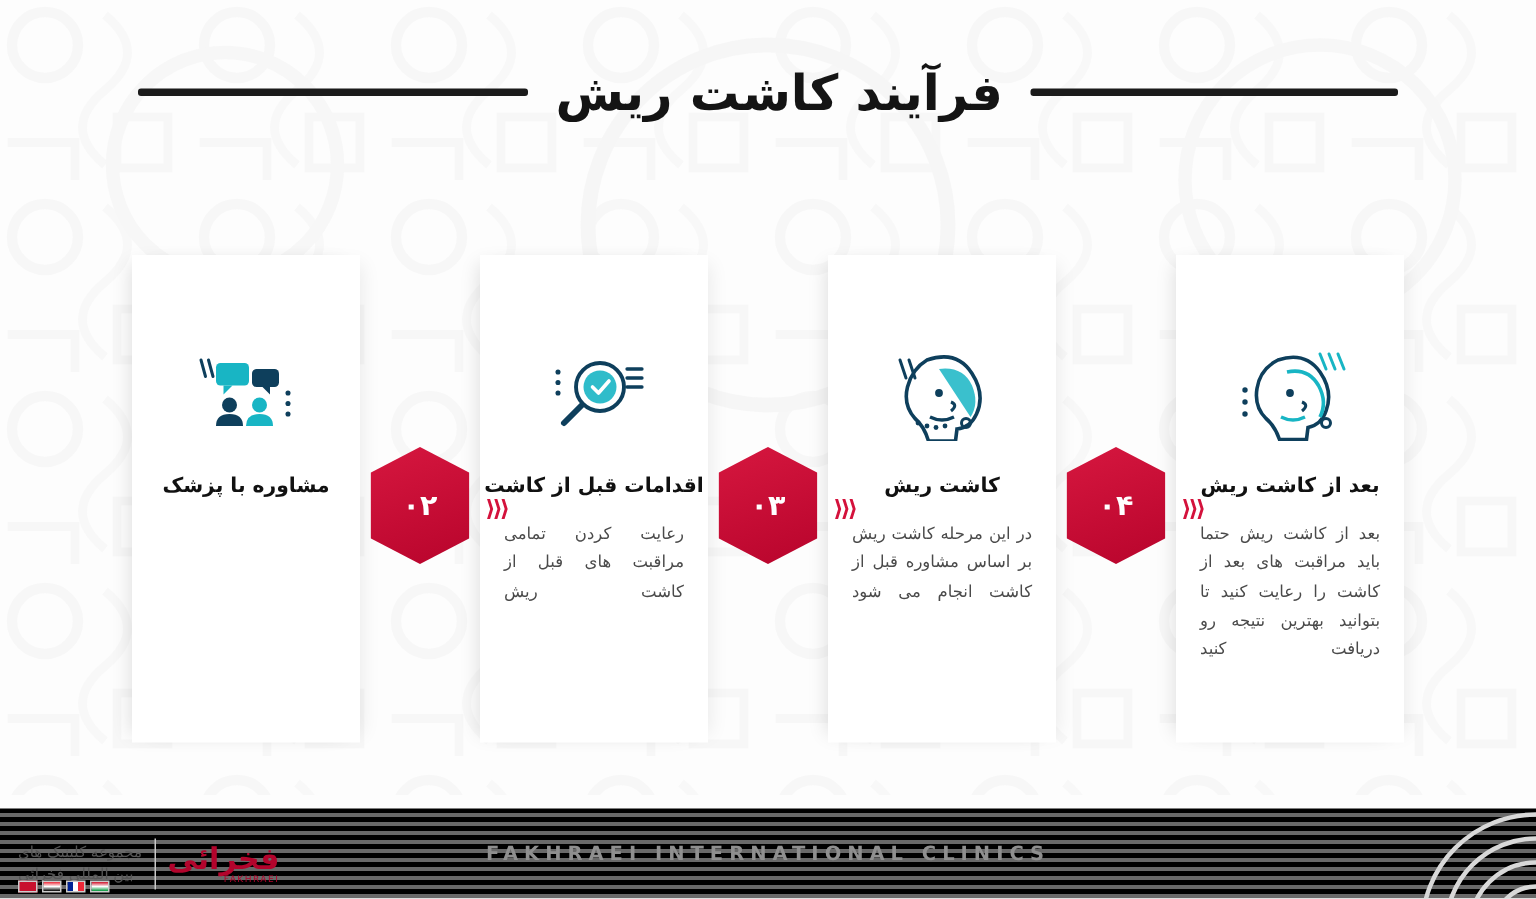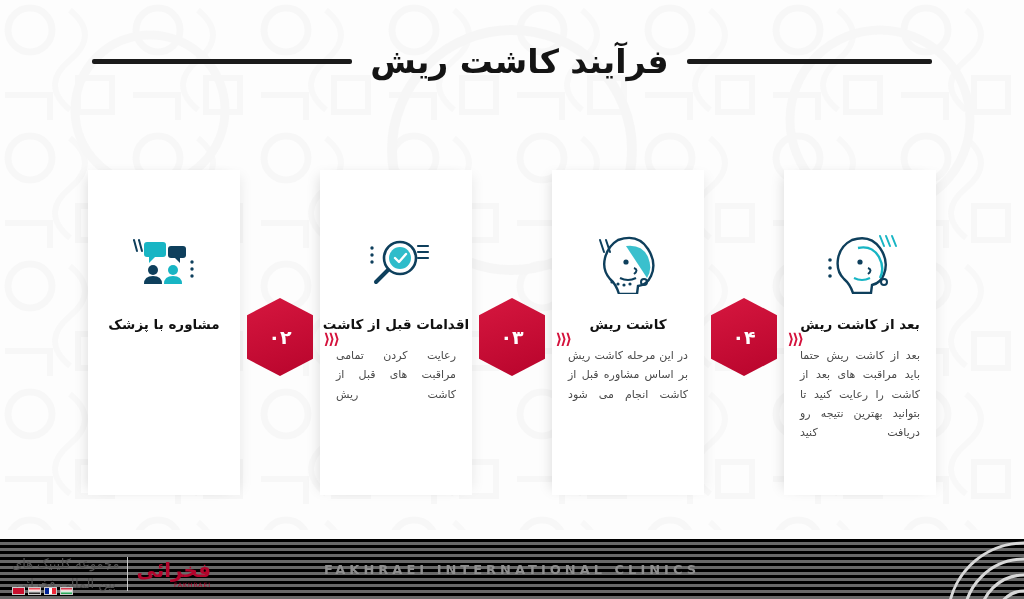--- a/index.html
+++ b/index.html
@@ -202,24 +202,24 @@
   }
   .brand-logo small {
     display: block;
     font-size: 6px;
     letter-spacing: 1px;
     color: #b3042c;
     font-weight: normal;
     margin-top: 2px;
   }
   .brand-lines {
-    font-size: 13px;
+    font-size: 10px;
     color: #555;
     line-height: 1.5;
-    text-align: center;
+    text-align: left;
   }
   .brand-divider {
     width: 1px;
     height: 34px;
     background: #c9c9c9;
   }
   .flags {
     position: absolute;
     left: 12px;
     bottom: 4px;

